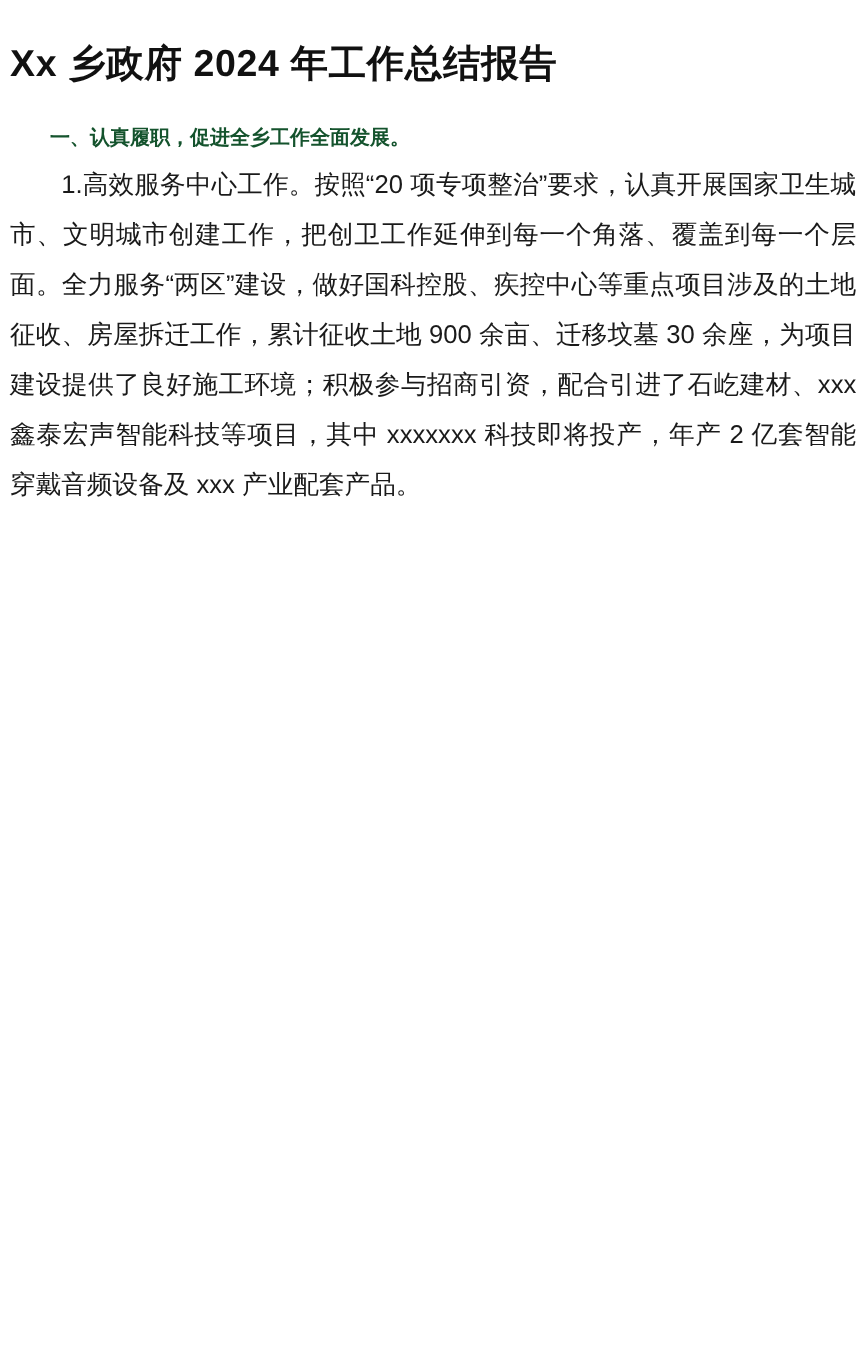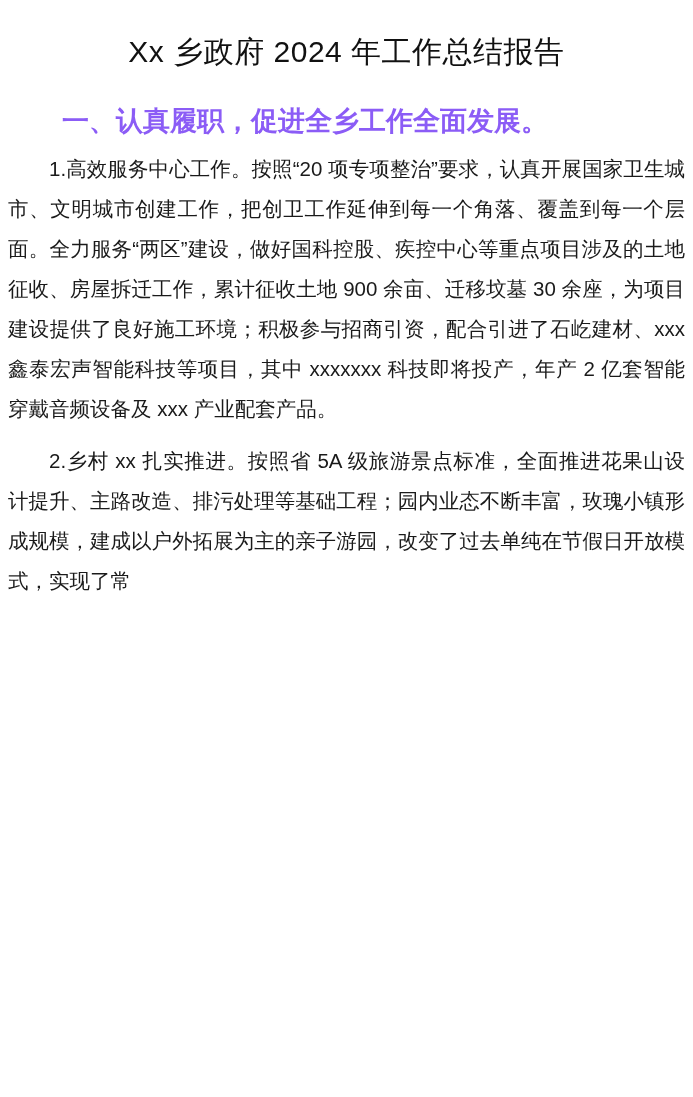--- a/index.html
+++ b/index.html
@@ -16,41 +16,41 @@
   }
   .page {
     width: 693px;
     min-height: 1097px;
     box-sizing: border-box;
     padding: 26px 8px 10px 8px;
     background: #ffffff;
   }
   .doc-title {
     font-size: 30px;
-    font-weight: normal;
-    text-align: center;
+    font-weight: bold;
+    text-align: left;
     line-height: 1.35;
     letter-spacing: 0.5px;
     margin: 6px 0 22px 0;
     color: #111111;
   }
   .para {
     font-size: 20.5px;
     line-height: 1.95;
     text-align: justify;
     text-justify: inter-ideograph;
     margin: 0 0 2px 0;
     text-indent: 2em;
     color: #1a1a1a;
   }
   .heading-red {
-    font-size: 27px;
+    font-size: 16px;
     line-height: 1.95;
     font-weight: bold;
-    color: #8b5cf6;
+    color: #14532d;
     text-indent: 2em;
     margin: 10px 0 2px 0;
   }
   .para .lead {
     font-weight: normal;
   }
   .para-spacer {
     height: 10px;
   }
 </style>
@@ -63,17 +63,14 @@
 
 
   <p class="heading-red">一、认真履职，促进全乡工作全面发展。</p>
 
   <p class="para">
     <span class="lead">1.高效服务中心工作。</span><span>按照“20 项专项整治”要求，认真开展国家卫生城市、文明城市创建工作，把创卫工作延伸到每一个角落、覆盖到每一个层面。全力服务“两区”建设，做好国科控股、疾控中心等重点项目涉及的土地征收、房屋拆迁工作，累计征收土地 900 余亩、迁移坟墓 30 余座，为项目建设提供了良好施工环境；积极参与招商引资，配合引进了石屹建材、xxx 鑫泰宏声智能科技等项目，其中 xxxxxxx 科技即将投产，年产 2 亿套智能穿戴音频设备及 xxx 产业配套产品。</span>
   </p>
 
   <div class="para-spacer"></div>
 
-  <p class="para">
-    <span class="lead">2.乡村 xx 扎实推进。</span><span>按照省 5A 级旅游景点标准，全面推进花果山设计提升、主路改造、排污处理等基础工程；园内业态不断丰富，玫瑰小镇形成规模，建成以户外拓展为主的亲子游园，改变了过去单纯在节假日开放模式，实现了常</span>
-  </p>
 
 </div>
 
 </body></html>

